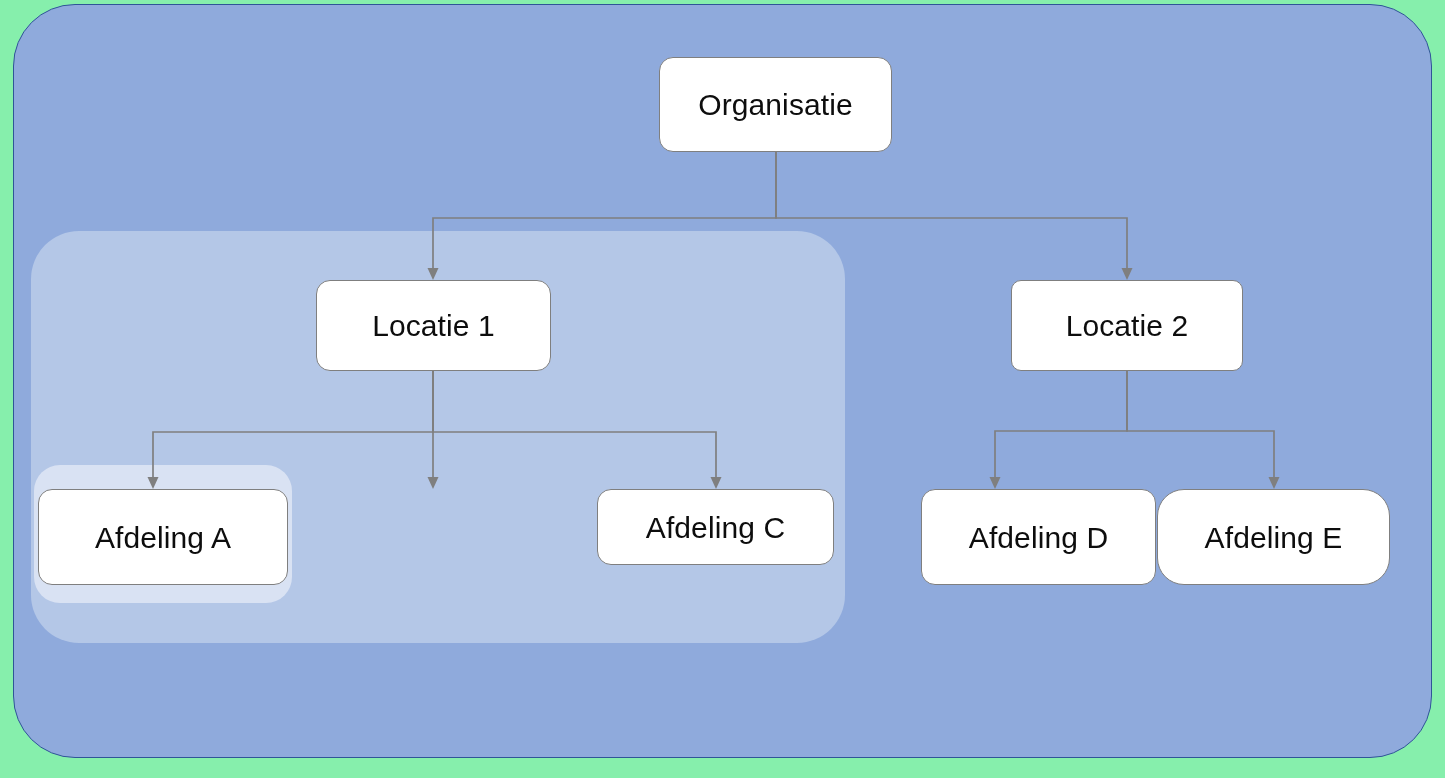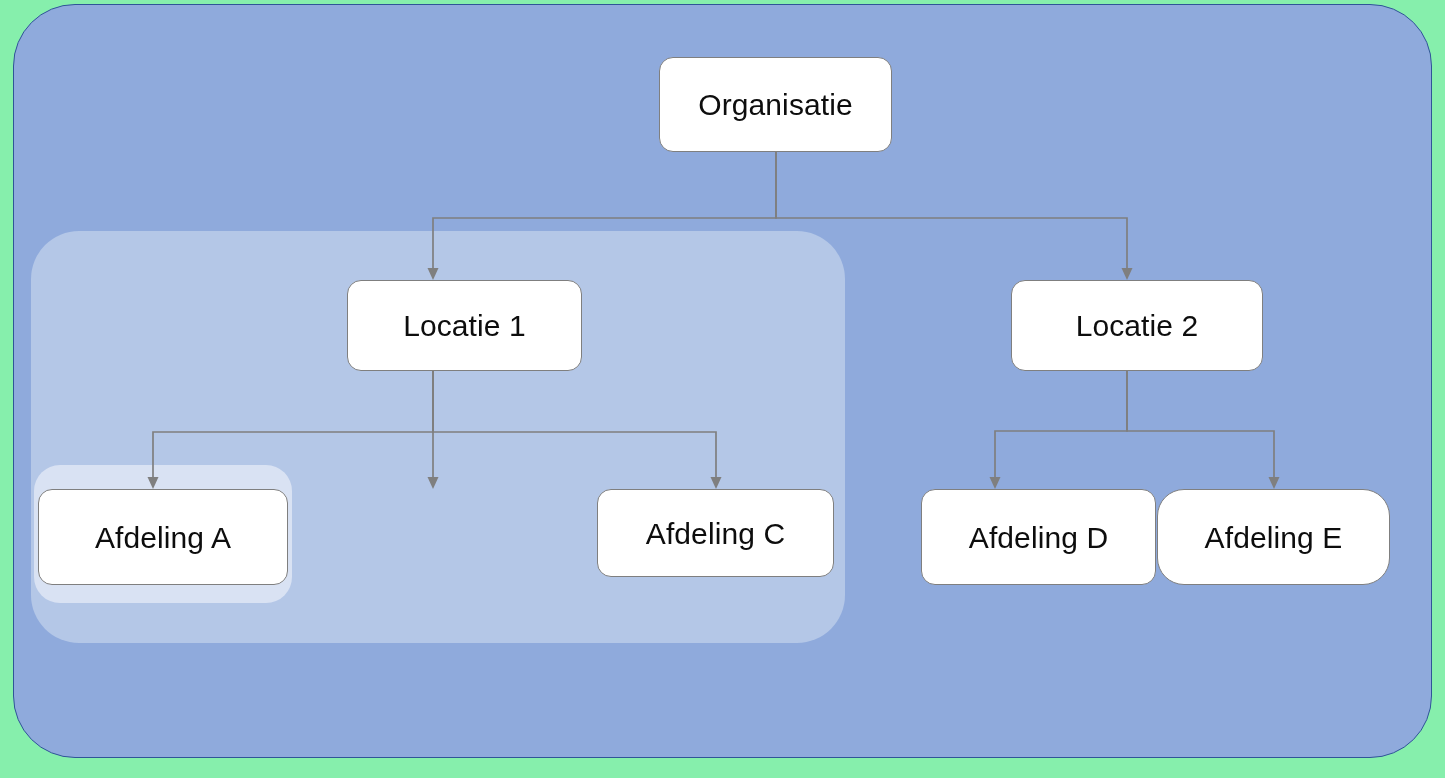--- a/index.html
+++ b/index.html
@@ -93,20 +93,20 @@
       <polygon points="427.5,477 438.5,477 433,489"></polygon>
       <path d="M 433 371 L 433 432 L 716 432 L 716 477"></path>
       <polygon points="710.5,477 721.5,477 716,489"></polygon>
       <path d="M 1127 371 L 1127 431 L 995 431 L 995 477"></path>
       <polygon points="989.5,477 1000.5,477 995,489"></polygon>
       <path d="M 1127 371 L 1127 431 L 1274 431 L 1274 477"></path>
       <polygon points="1268.5,477 1279.5,477 1274,489"></polygon>
     </svg>
 
   <div class="node" style="left: 659px; top: 57px; width: 233px; height: 95px;">Organisatie</div>
-  <div class="node" style="left: 316px; top: 280px; width: 235px; height: 91px; margin-left: 31px;">Locatie 1</div>
-  <div class="node" style="left: 1011px; top: 280px; width: 252px; height: 91px;">Locatie 2</div>
+  <div class="node" style="left: 316px; top: 280px; width: 235px; height: 91px;">Locatie 1</div>
+  <div class="node" style="left: 1011px; top: 280px; width: 232px; height: 91px; border-radius: 10px;">Locatie 2</div>
   <div class="node" style="left: 38px; top: 489px; width: 250px; height: 96px;">Afdeling A</div>
-  <div class="node" style="left: 597px; top: 489px; width: 237px; height: 88px;">Afdeling C</div>
+  <div class="node" style="left: 597px; top: 489px; width: 237px; height: 76px;">Afdeling C</div>
   <div class="node" style="left: 877px; top: 489px; width: 235px; height: 96px; margin-left: 44px;">Afdeling D</div>
   <div class="node" style="left: 1157px; top: 489px; width: 233px; height: 96px; border-radius: 27px;">Afdeling E</div>
 
 </div>
 
 </body></html>

